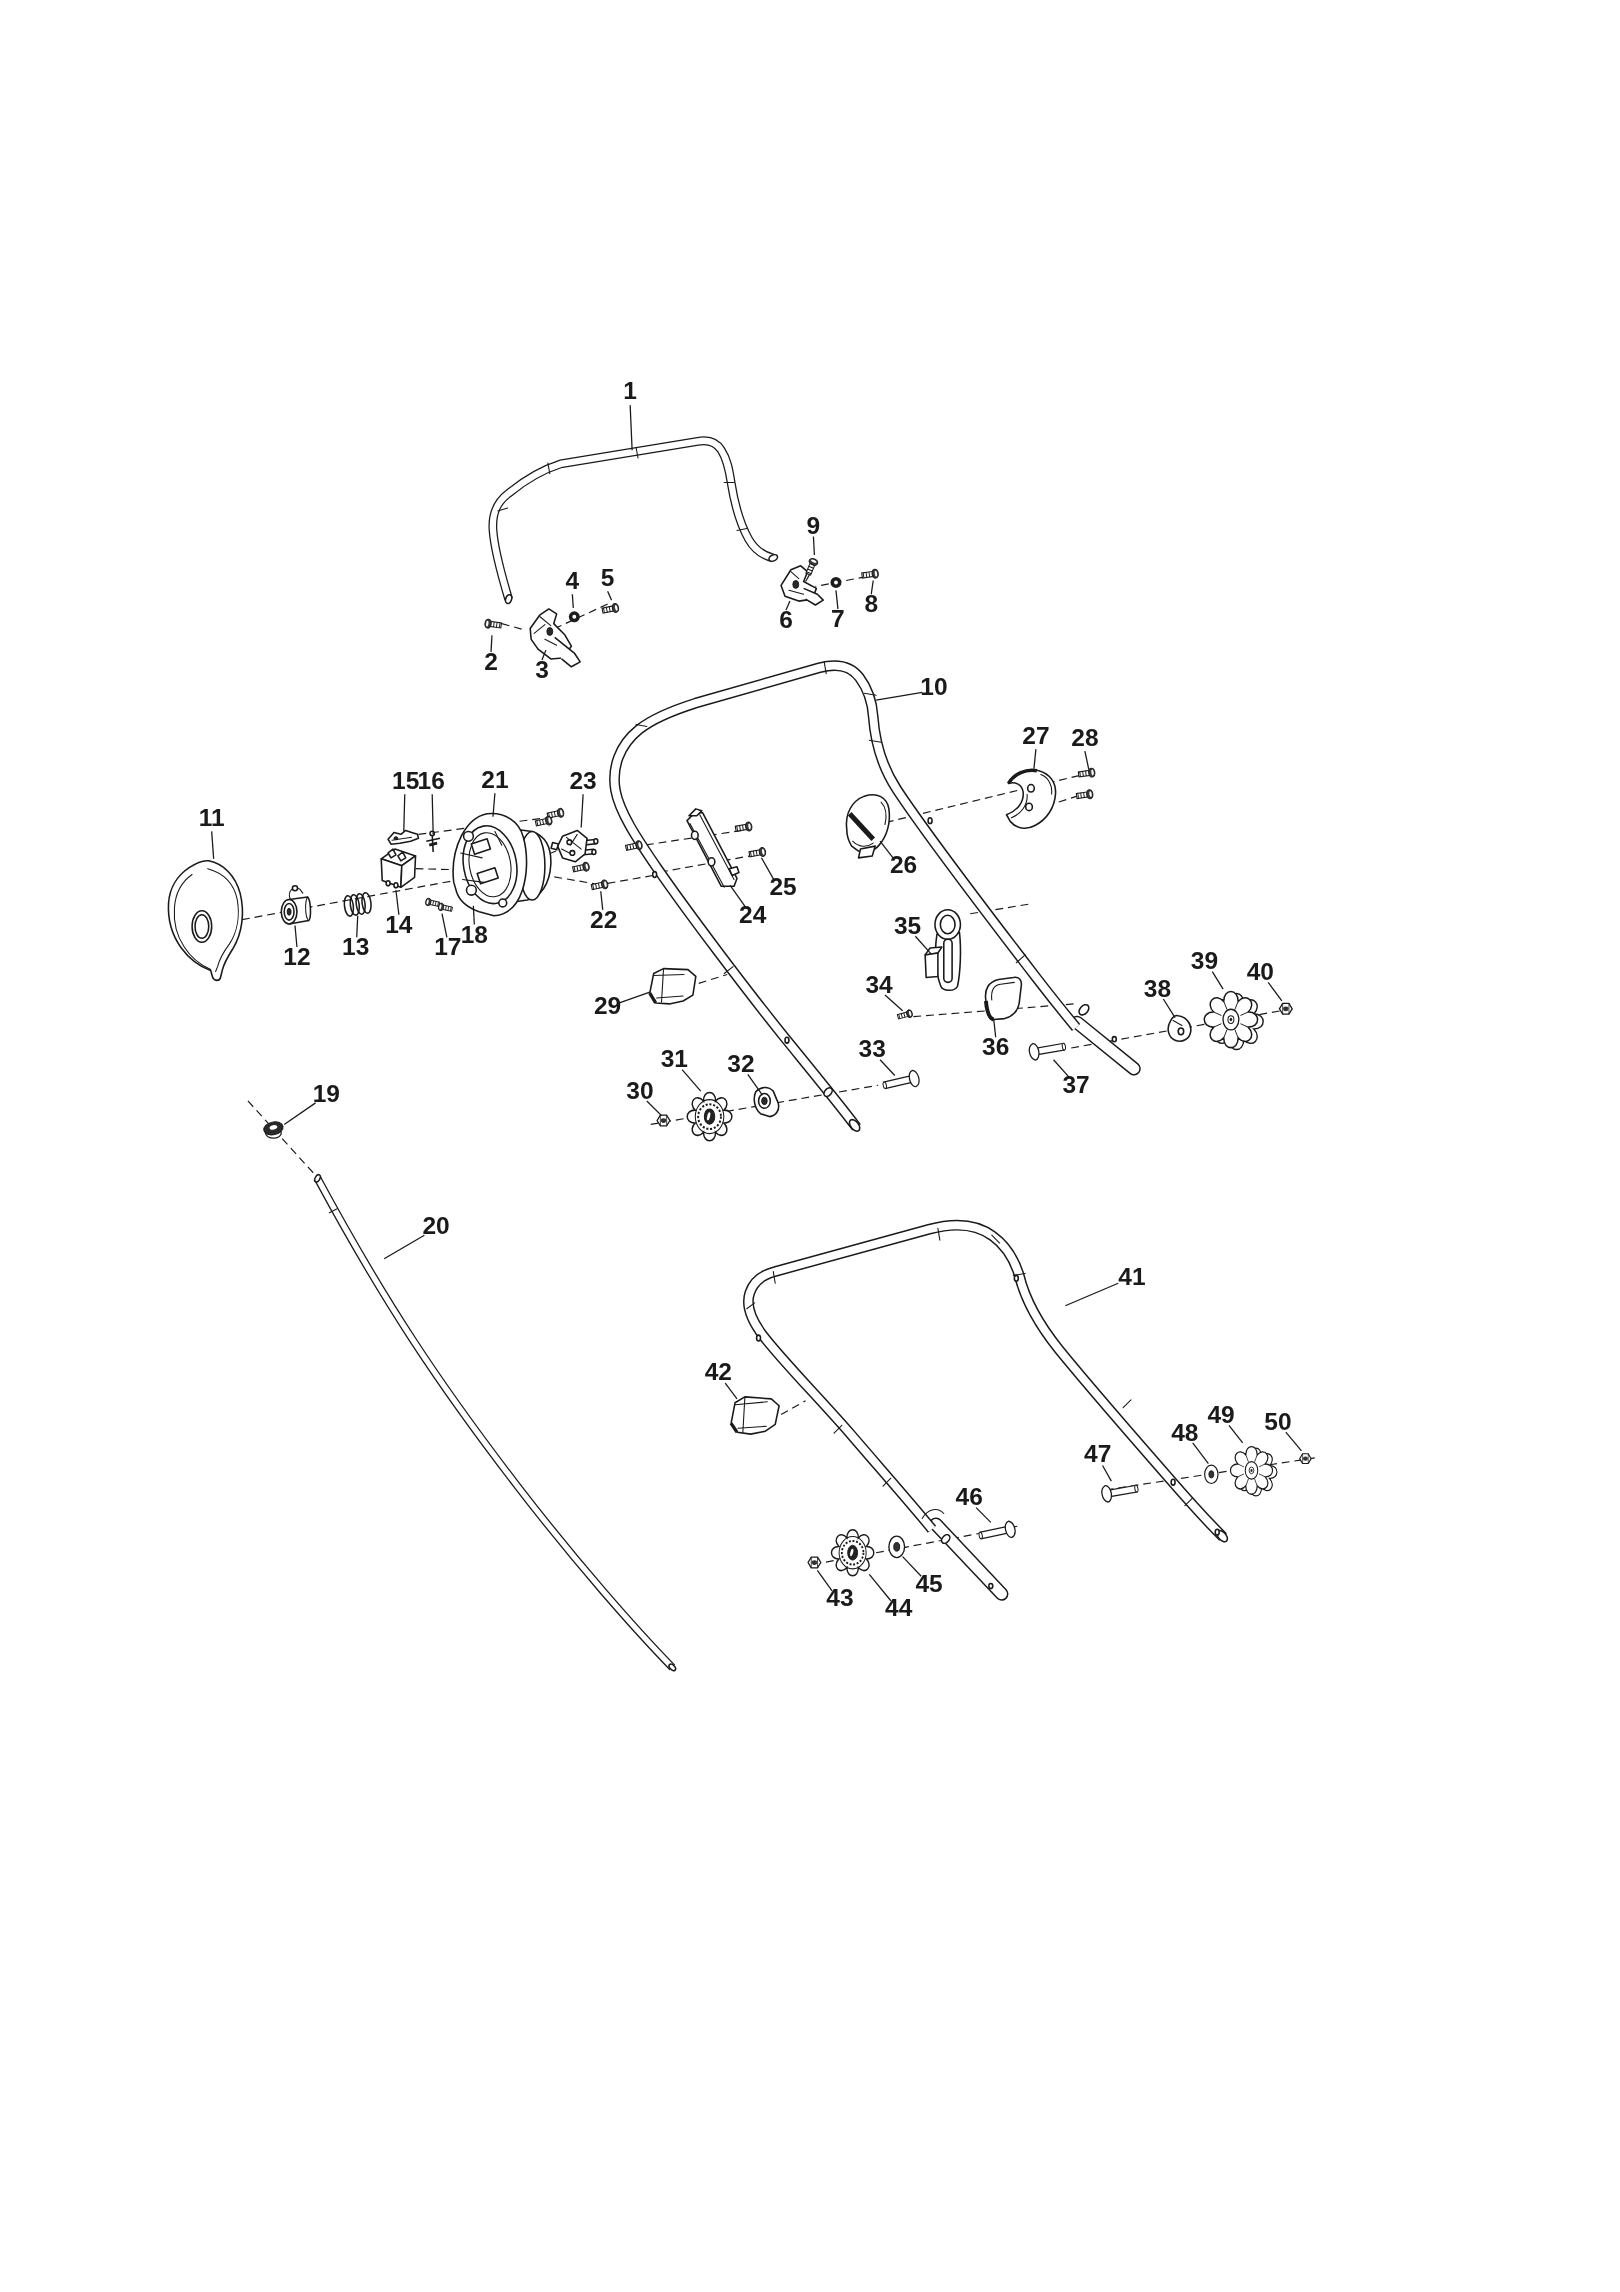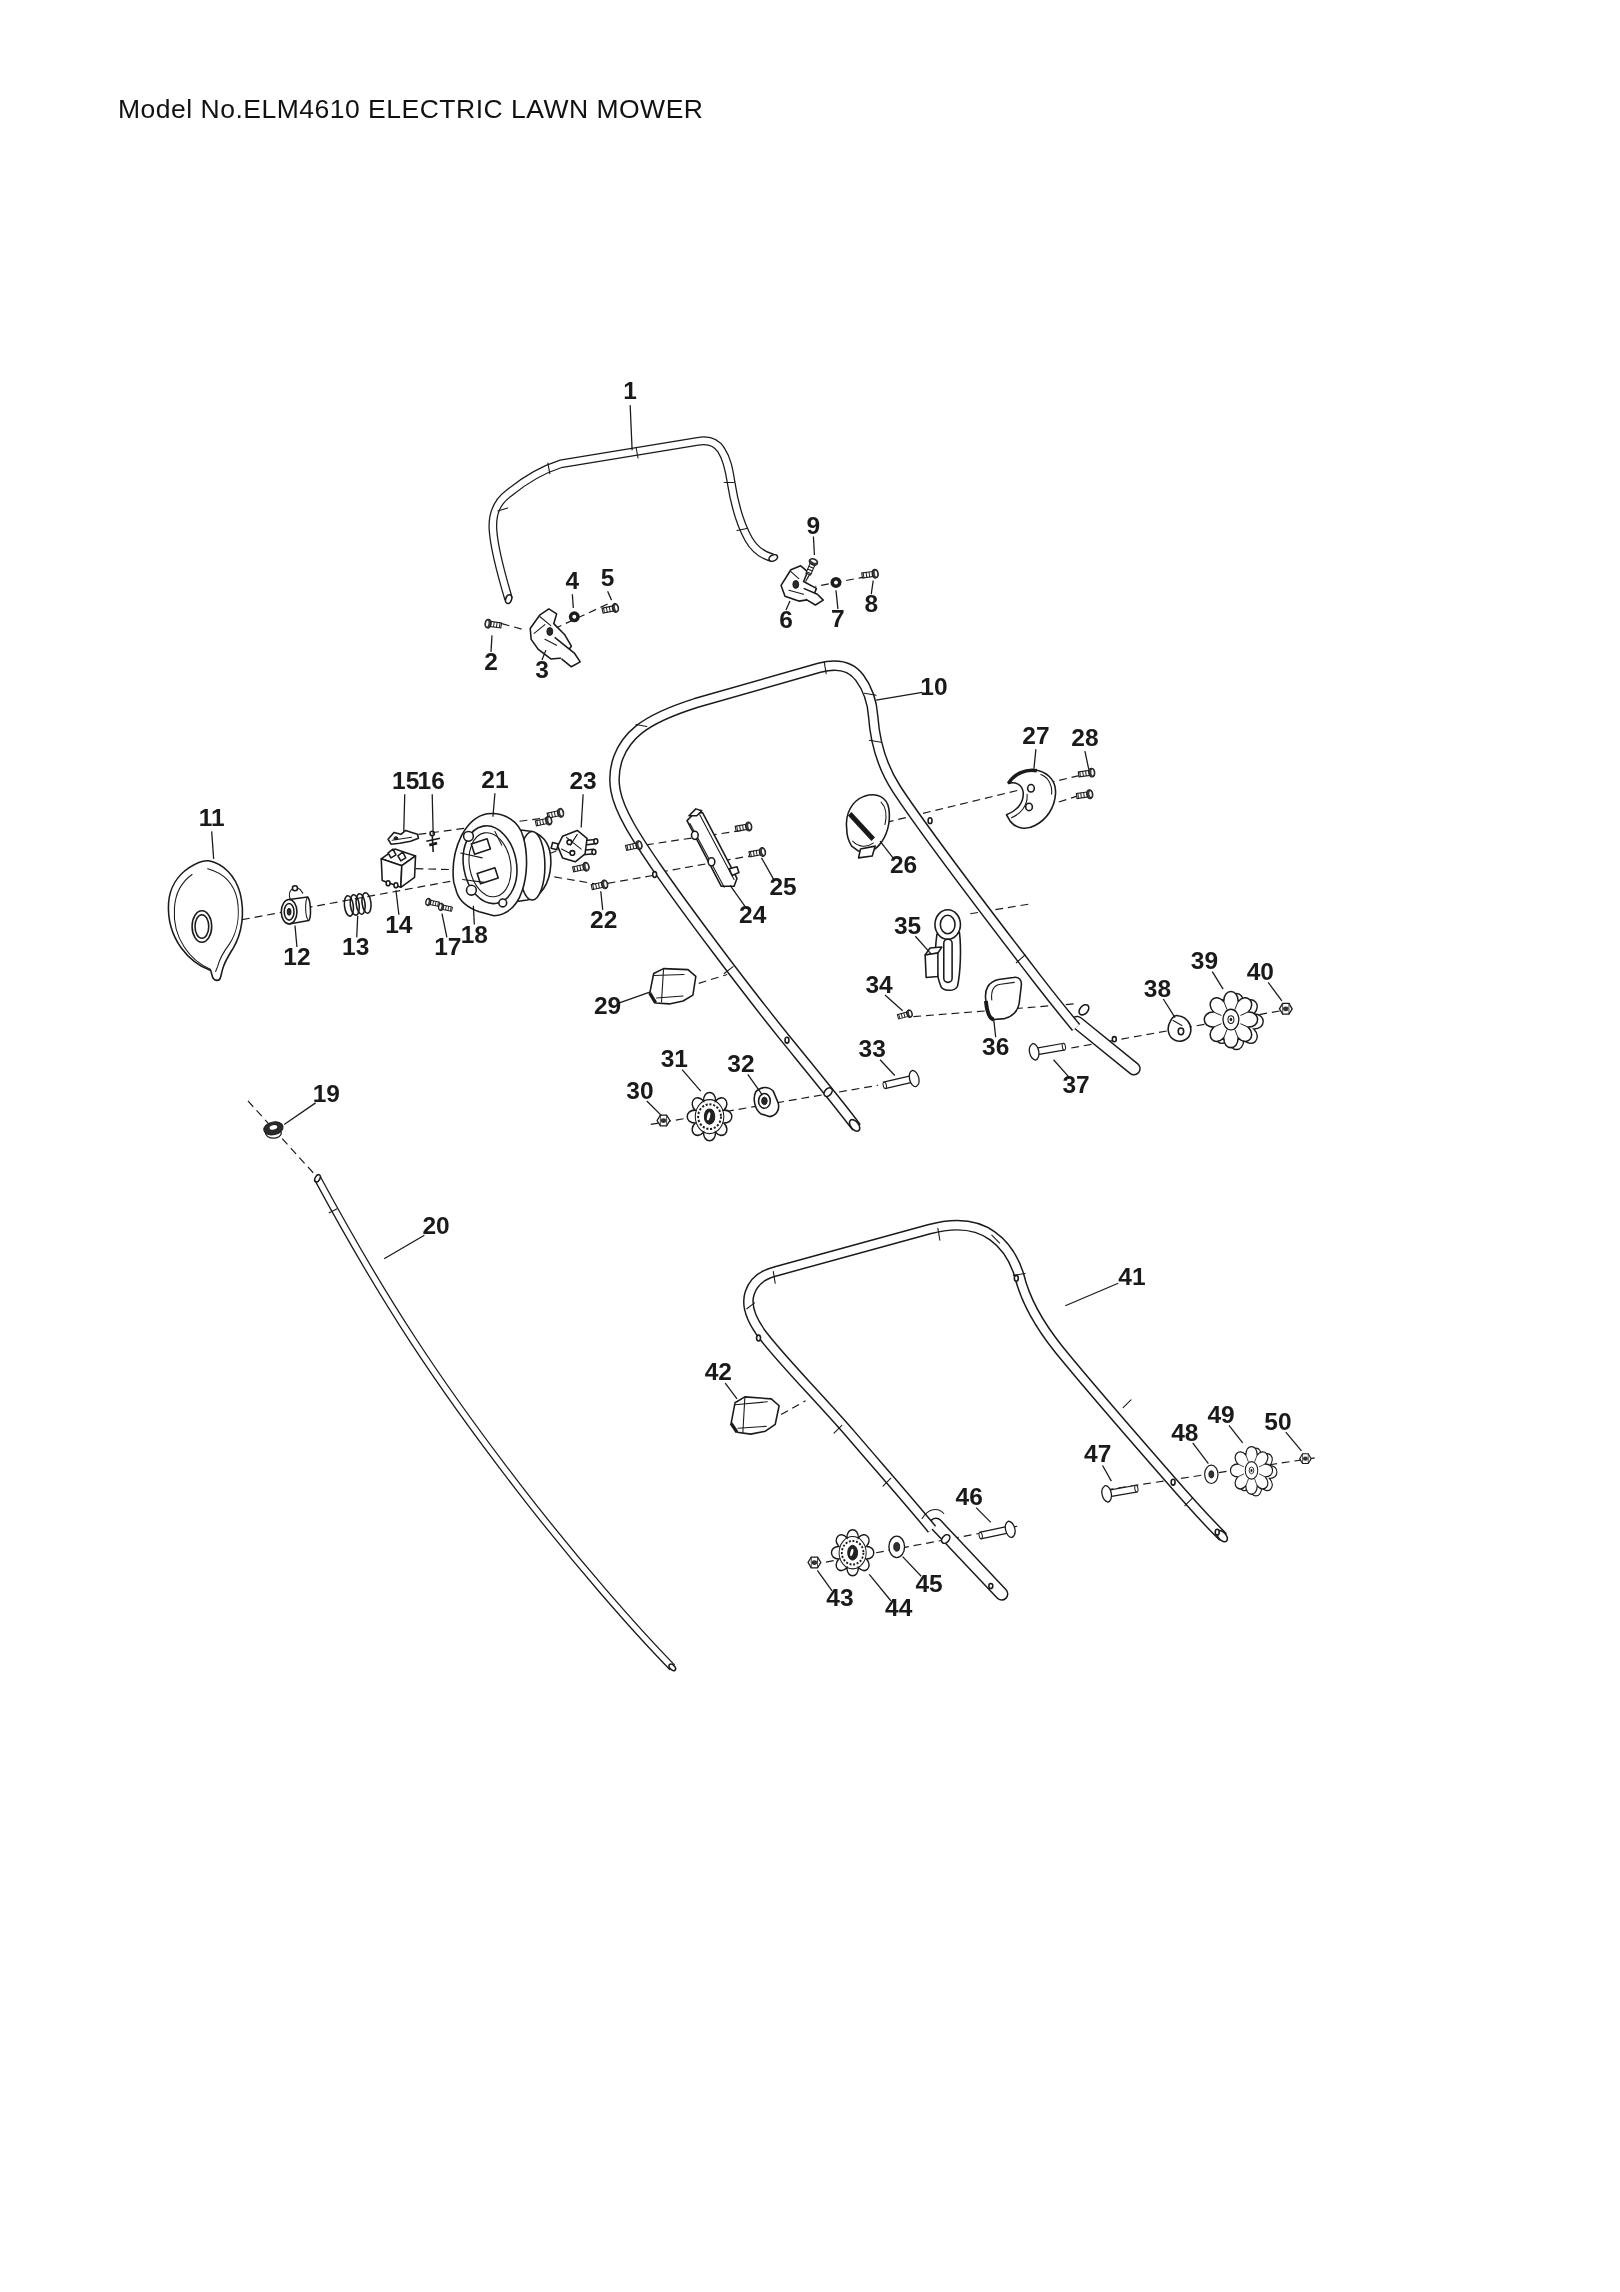--- a/index.html
+++ b/index.html
@@ -19,21 +19,20 @@
   .dash{fill:none;stroke:#1a1a1a;stroke-width:1.2;stroke-dasharray:8 5;}
   .leader{stroke:#1a1a1a;stroke-width:1.3;}
   .callout{font-family:"Liberation Sans",sans-serif;font-size:25px;font-weight:600;fill:#1a1a1a;
            text-anchor:middle;dominant-baseline:middle;}
   .dk{fill:#2a2a2a;stroke:#1a1a1a;stroke-width:1;}
 </style>
 </head>
 <body>
 
 <div class="page">
-  <div class="title">Model No.ELM4610 ELECTRIC LAWN MOWER</div>
 
   <svg id="diagram" width="1620" height="2293" viewBox="0 0 1653 2339" xmlns="http://www.w3.org/2000/svg">
 
     <defs>
       <g id="sym-screw">
         <rect x="2.5" y="-2.6" width="11" height="5.2" fill="#fff" stroke="#1a1a1a" stroke-width="1.1"></rect>
         <line x1="6" y1="-2.6" x2="6" y2="2.6" stroke="#1a1a1a" stroke-width="1"></line>
         <line x1="9" y1="-2.6" x2="9" y2="2.6" stroke="#1a1a1a" stroke-width="1"></line>
         <line x1="12" y1="-2.6" x2="12" y2="2.6" stroke="#1a1a1a" stroke-width="1"></line>
         <ellipse cx="0" cy="0" rx="3.2" ry="4.6" fill="#3a3a3a" stroke="#1a1a1a" stroke-width="1"></ellipse>

